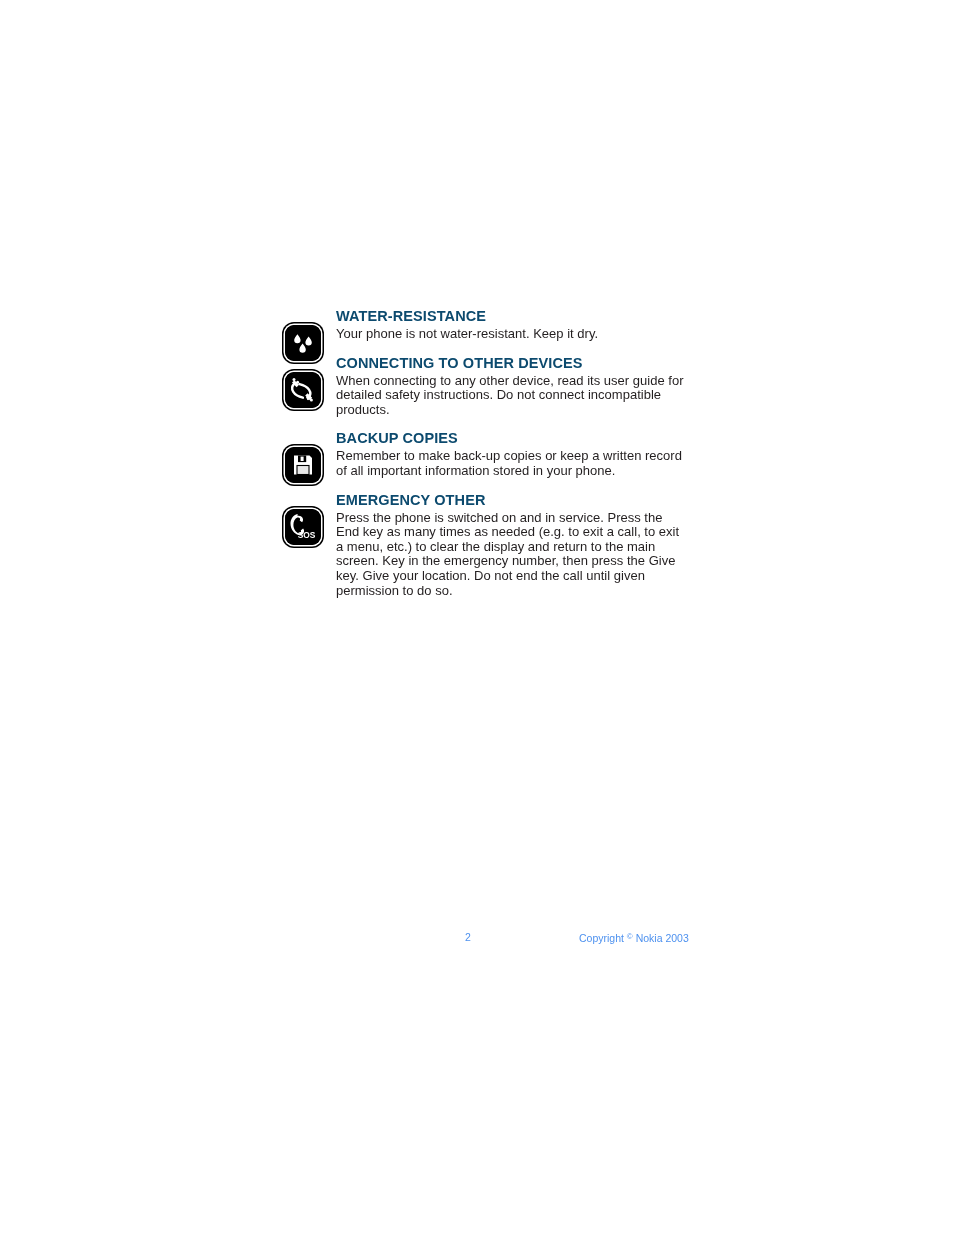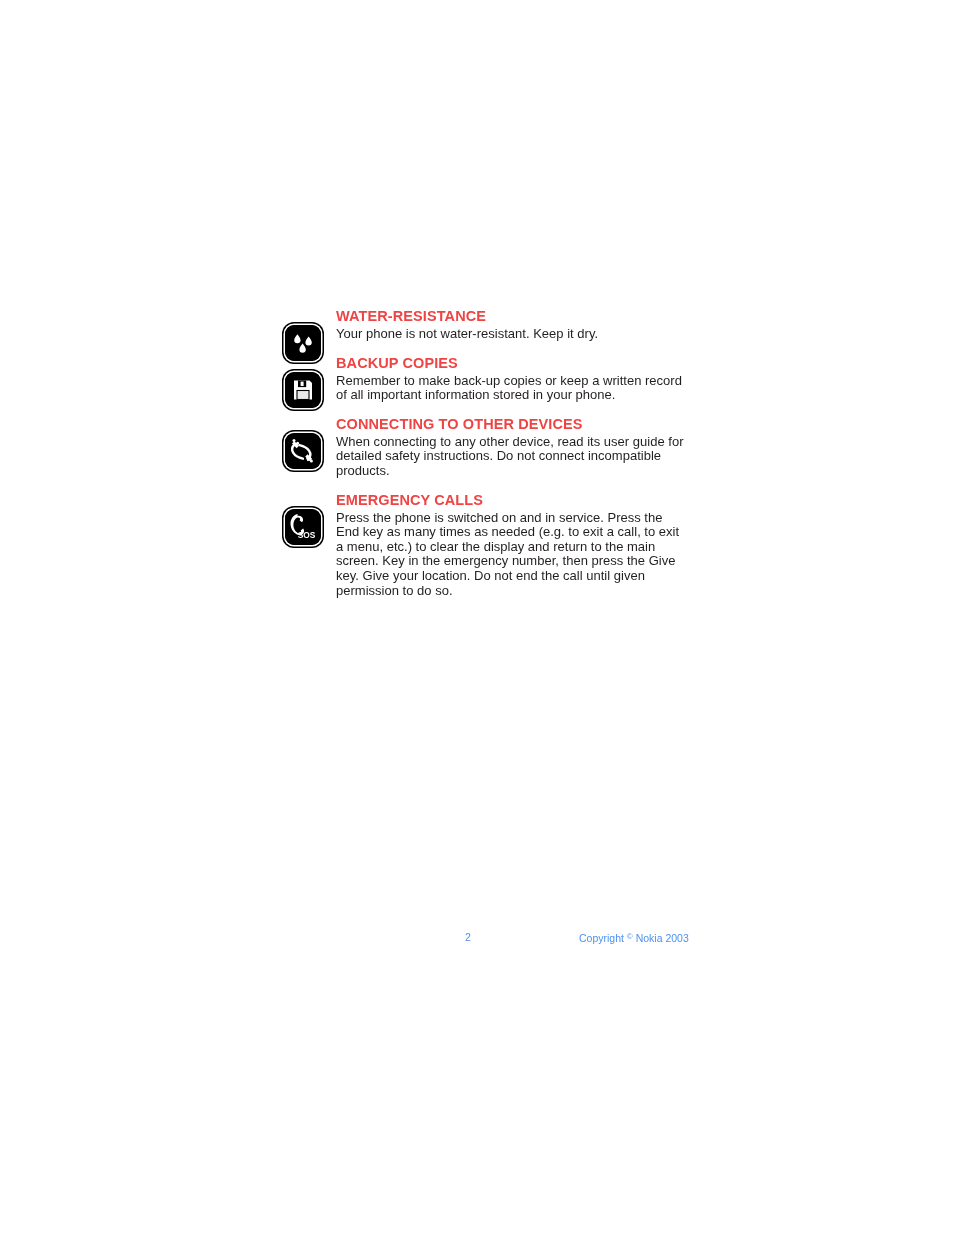--- a/index.html
+++ b/index.html
@@ -55,21 +55,21 @@
     overflow: hidden;
   }
   .icon-badge svg {
     display: block;
     width: 36px;
     height: 36px;
   }
 
   
   .item-heading {
-    color: #ef4444;
+    color: #0c4a6e;
     font-size: 14.5px;
     font-weight: bold;
     letter-spacing: 0.1px;
     line-height: 17px;
     margin: 0 0 2px 0;
     white-space: nowrap;
   }
   .item-body {
     color: #231f20;
     font-size: 13px;
@@ -127,35 +127,20 @@
         </svg>
       </span>
       <p class="item-heading">WATER-RESISTANCE</p>
       <p class="item-body"><span>Your phone is not water-resistant. Keep it dry.</span></p>
     </div>
 
     <div class="safety-item">
       <span class="icon-badge">
         <svg viewBox="0 0 36 36" xmlns="http://www.w3.org/2000/svg">
           <rect x="0" y="0" width="36" height="36" rx="9" fill="#000000"></rect>
-          <path d="M9 8.5h15.5L27 11v16.5H9z" fill="#ffffff"></path>
-          <rect x="13" y="8.5" width="8.2" height="6.6" fill="#000000"></rect>
-          <rect x="15.6" y="9.6" width="3" height="4.4" fill="#ffffff"></rect>
-          <rect x="12" y="18.5" width="12" height="9" fill="#e9e9e9"></rect>
-          <rect x="12" y="18.5" width="12" height="9" fill="none" stroke="#000000" stroke-width="1.1"></rect>
-        </svg>
-      </span>
-      <p class="item-heading">BACKUP COPIES</p>
-      <p class="item-body"><span>Remember to make back-up copies or keep a written record of all important information stored in your phone.</span></p>
-    </div>
-
-    <div class="safety-item">
-      <span class="icon-badge">
-        <svg viewBox="0 0 36 36" xmlns="http://www.w3.org/2000/svg">
-          <rect x="0" y="0" width="36" height="36" rx="9" fill="#000000"></rect>
           <g fill="none" stroke="#ffffff" stroke-width="2.4" stroke-linecap="round">
             <path d="M14.5 12.2c4 1 7.5 2.5 9.5 5.5 2.2 3.2 1.4 6.6-1 9.2"></path>
             <path d="M9.5 11.5c-2.4 2.2-3.2 5.2-1.2 8.4 2 3.2 5.6 4.8 9.6 5.8"></path>
           </g>
           <g fill="#ffffff">
             <path d="M9.4 8.2l4.6 4.6-2.4 2.4-4.6-4.6z"></path>
             <circle cx="9" cy="7.4" r="1.5"></circle>
             <circle cx="12.6" cy="10.2" r="1.5"></circle>
             <path d="M22.6 21.2l4.6 4.6-2.4 2.4-4.6-4.6z"></path>
             <circle cx="26.4" cy="28" r="1.5"></circle>
@@ -164,25 +149,40 @@
         </svg>
       </span>
       <p class="item-heading">CONNECTING TO OTHER DEVICES</p>
       <p class="item-body"><span>When connecting to any other device, read its user guide for detailed safety instructions. Do not connect incompatible products.</span></p>
     </div>
 
     <div class="safety-item">
       <span class="icon-badge">
         <svg viewBox="0 0 36 36" xmlns="http://www.w3.org/2000/svg">
           <rect x="0" y="0" width="36" height="36" rx="9" fill="#000000"></rect>
+          <path d="M9 8.5h15.5L27 11v16.5H9z" fill="#ffffff"></path>
+          <rect x="13" y="8.5" width="8.2" height="6.6" fill="#000000"></rect>
+          <rect x="15.6" y="9.6" width="3" height="4.4" fill="#ffffff"></rect>
+          <rect x="12" y="18.5" width="12" height="9" fill="#e9e9e9"></rect>
+          <rect x="12" y="18.5" width="12" height="9" fill="none" stroke="#000000" stroke-width="1.1"></rect>
+        </svg>
+      </span>
+      <p class="item-heading">BACKUP COPIES</p>
+      <p class="item-body"><span>Remember to make back-up copies or keep a written record of all important information stored in your phone.</span></p>
+    </div>
+
+    <div class="safety-item">
+      <span class="icon-badge">
+        <svg viewBox="0 0 36 36" xmlns="http://www.w3.org/2000/svg">
+          <rect x="0" y="0" width="36" height="36" rx="9" fill="#000000"></rect>
           <path d="M12.6 6.9c1.9-.6 3.9.2 4.9 1.9.9 1.6.6 3.3-.4 4.4l-2.4-1.8c.5-.7.5-1.5.1-2.1-.5-.8-1.5-1.1-2.4-.7-2.4 1-4.1 3.9-4 7.4.1 3.9 2.4 7.1 5 8.2 1 .4 1.9.1 2.4-.6.4-.6.4-1.4-.1-2.1l2.4-1.9c1 1.1 1.4 2.8.5 4.5-1 1.8-3 2.6-5 2-4.4-1.3-8-6-8.1-11.4-.1-4.8 2.6-8.7 7.1-9.8z" fill="#ffffff"></path>
           <text x="21.5" y="29.3" font-family="Liberation Sans, sans-serif" font-size="8.4" font-weight="bold" fill="#ffffff" text-anchor="middle">SOS</text>
         </svg>
       </span>
-      <p class="item-heading">EMERGENCY CALLS</p>
+      <p class="item-heading">EMERGENCY OTHER</p>
       <p class="item-body"><span>Press the phone is switched on and in service. Press the </span><b>End</b><span> key as many times as needed (e.g. to exit a call, to exit a menu, etc.) to clear the display and return to the main screen. Key in the emergency number, then press the </span><b>Give</b><span> key. Give your location. Do not end the call until given permission to do so.</span></p>
     </div>
 
   </div>
 
   <div class="footer">
     <span class="footer-page-number">2</span>
     <span class="footer-copyright"><span>Copyright </span><sup>©</sup><span> Nokia 2003</span></span>
   </div>
 

